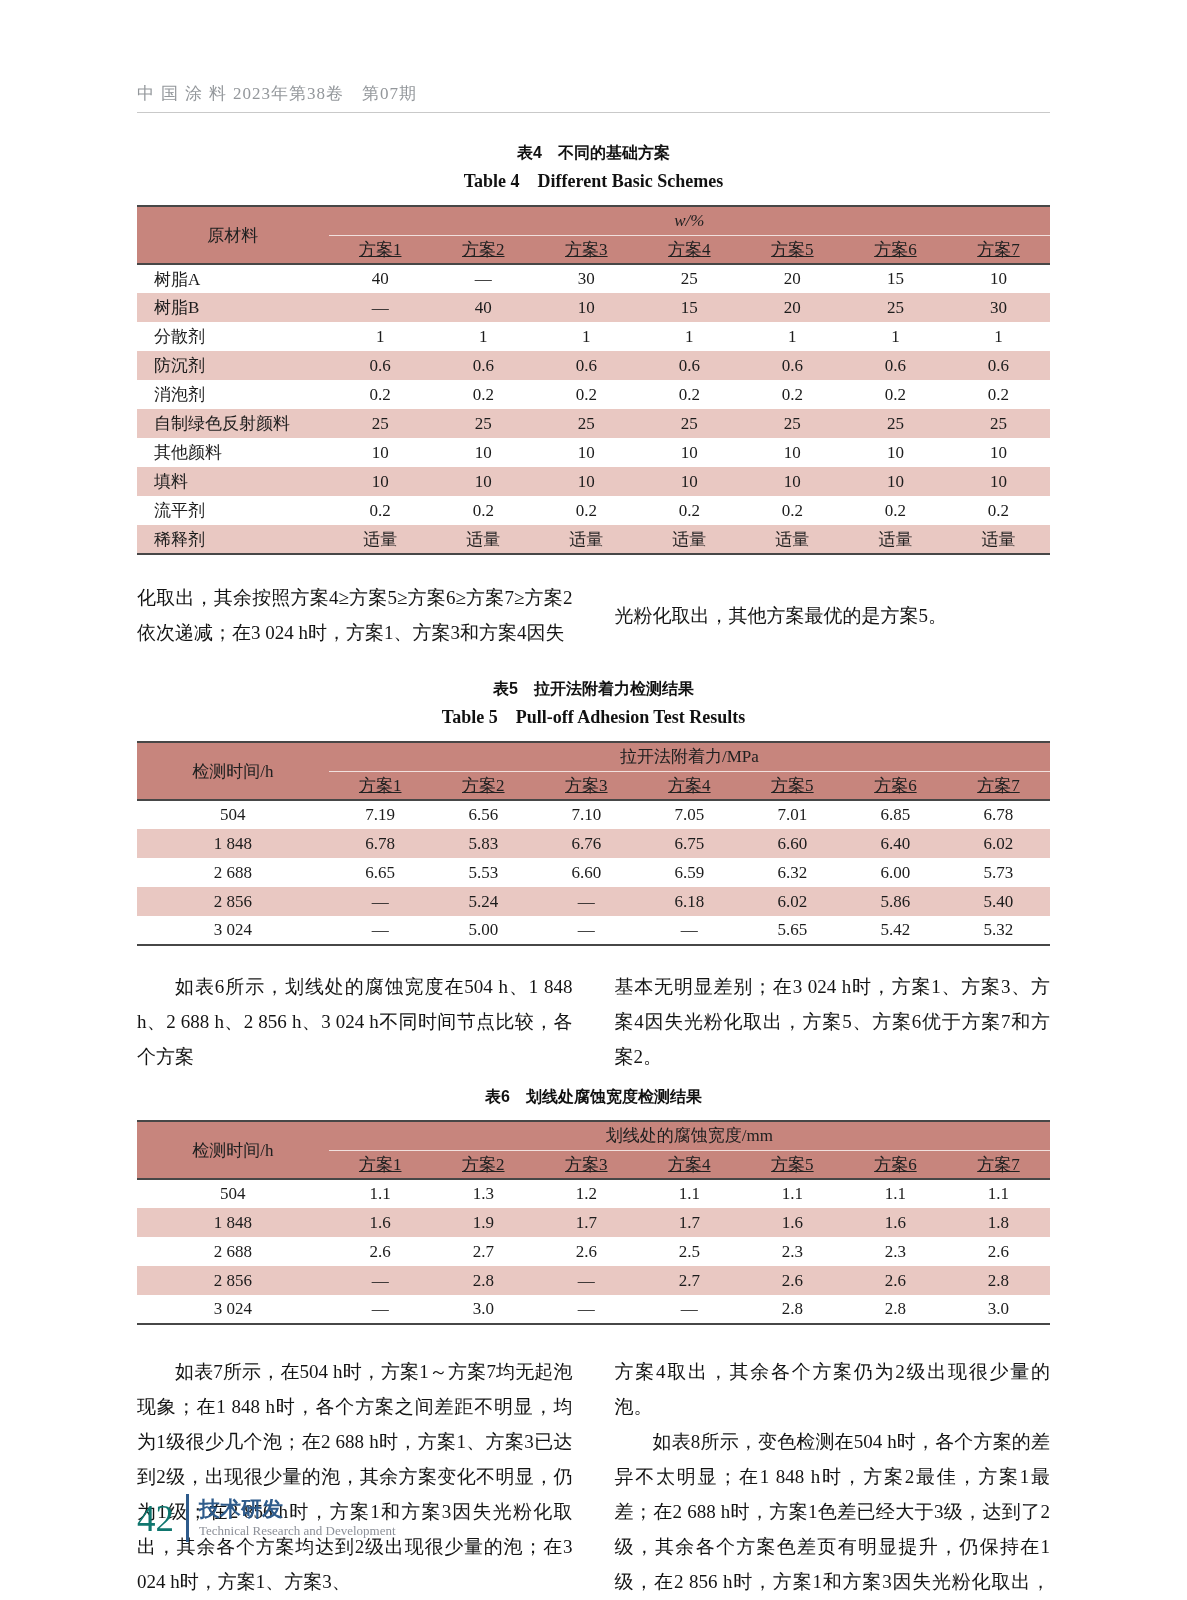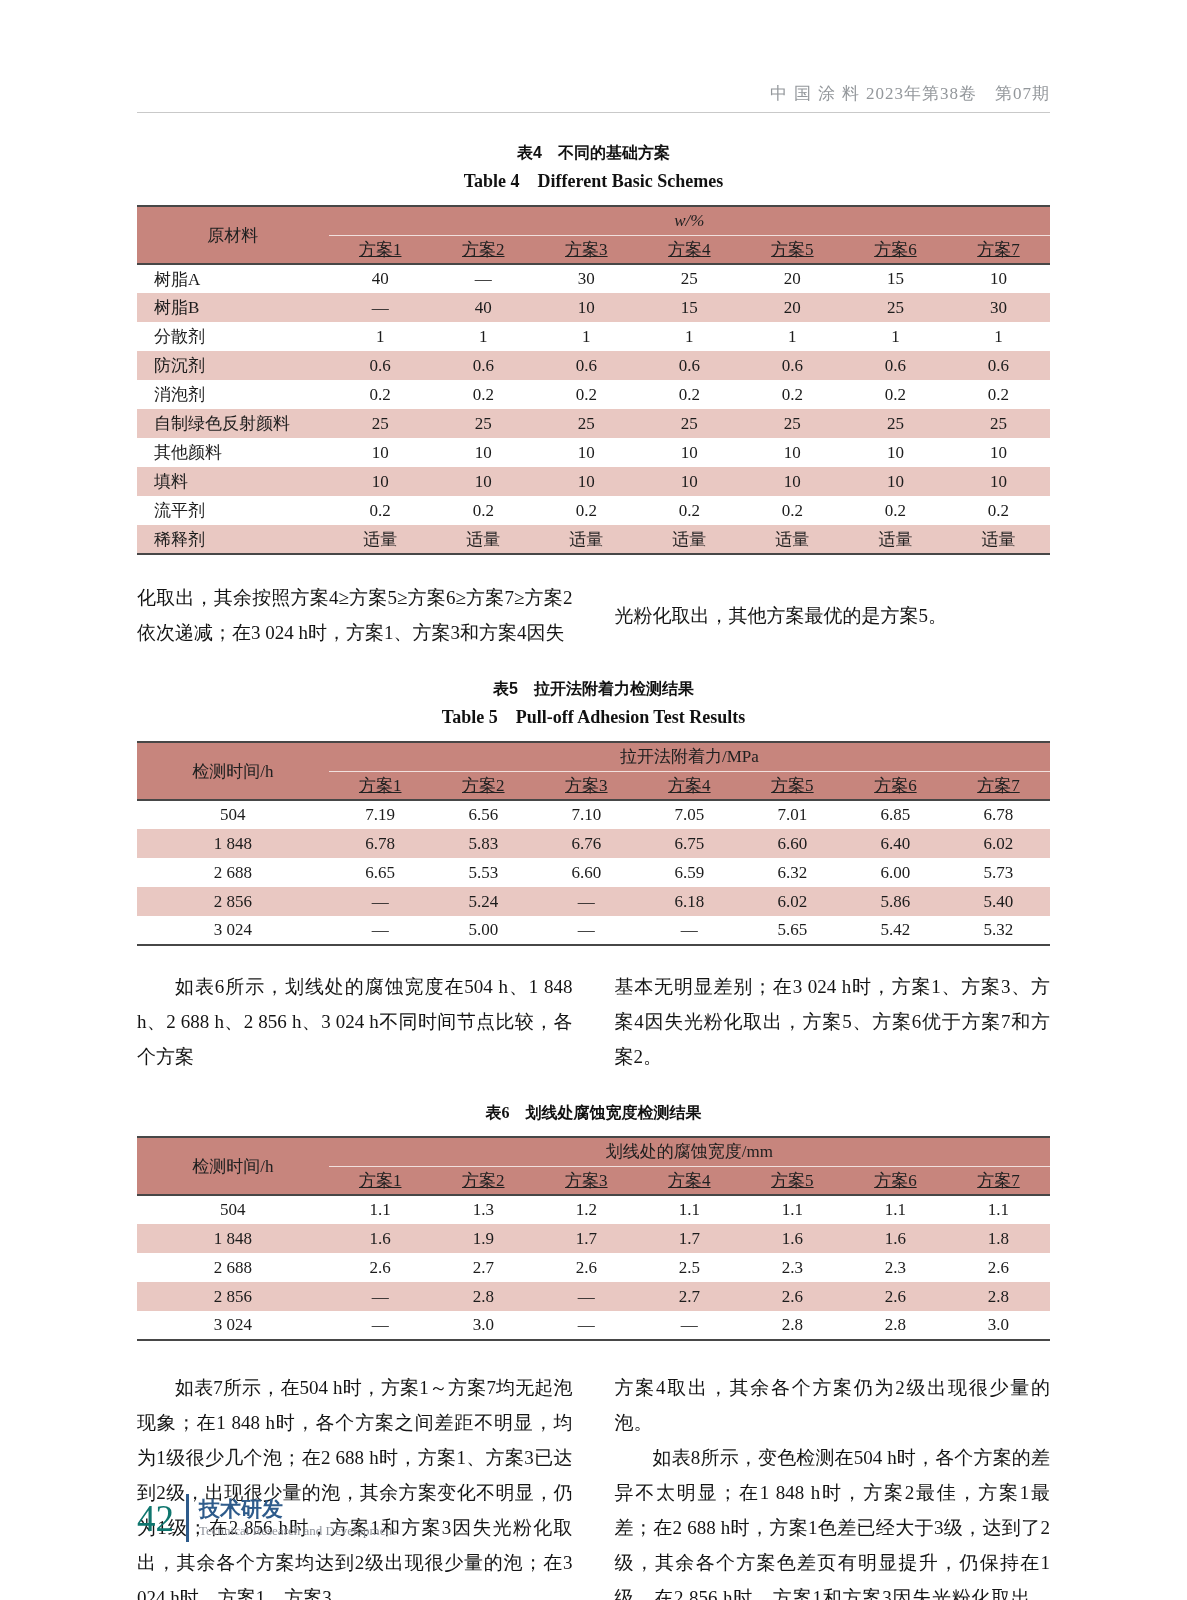--- a/index.html
+++ b/index.html
@@ -6,21 +6,21 @@
   html, body { background: #ffffff; }
   body {
     width: 1187px; height: 1600px;
     font-family: "Liberation Serif", serif;
     color: #1a1a1a;
     overflow: hidden;
   }
   .page { width: 1187px; height: 1600px; padding: 82px 137px 0 137px; position: relative; }
 
   
-  .runhead { display: flex; justify-content: flex-end; align-items: baseline;
+  .runhead { display: flex; justify-content: flex-start; align-items: baseline;
              font-size: 17px; color: #93979b; }
   .runhead .jt { letter-spacing: 7px; }
   .runhead .iss { letter-spacing: 1px; }
   .headrule { border-bottom: 1px solid #c9c9c9; margin-top: 7px; }
 
   
   .ttl-zh { text-align: center; font-family: "Liberation Sans", sans-serif;
             font-weight: bold; font-size: 16px; color: #111; }
   .ttl-en { text-align: center; font-family: "Liberation Serif", serif;
             font-weight: bold; font-size: 18px; color: #111; margin-top: 5px; }
@@ -49,21 +49,21 @@
   .twocol .col { flex: 1 1 0; }
   .para { font-size: 19px; line-height: 35px; text-align: justify;
           text-justify: inter-ideograph; color: #141414; }
   .para.indent { text-indent: 2em; }
 
   
   .s-t4title { margin-top: 30px; }
   .s-after-t4 { margin-top: 25px; align-items: center; }
   .s-t5title { margin-top: 29px; }
   .s-after-t5 { margin-top: 23px; }
-  .s-t6title { margin-top: 29px; font-family: Liberation Serif, serif; }
+  .s-t6title { margin-top: 13px; }
   .s-bottom { margin-top: 29px; }
 
   
   .footer { position: absolute; left: 137px; bottom: 58px;
             display: flex; align-items: center; }
   .footer .pg { font-size: 37px; color: #0f766e; margin-right: 12px; }
   .footer .bar { width: 3px; height: 48px; background: #2e5b8b; margin-right: 10px; }
   .footer .sec-zh { font-family: "Liberation Sans", sans-serif; font-weight: bold;
                     font-size: 21px; color: #2e5b8b; line-height: 25px; }
   .footer .sec-en { font-size: 13px; color: #8d9199; line-height: 19px; text-align: center; }

